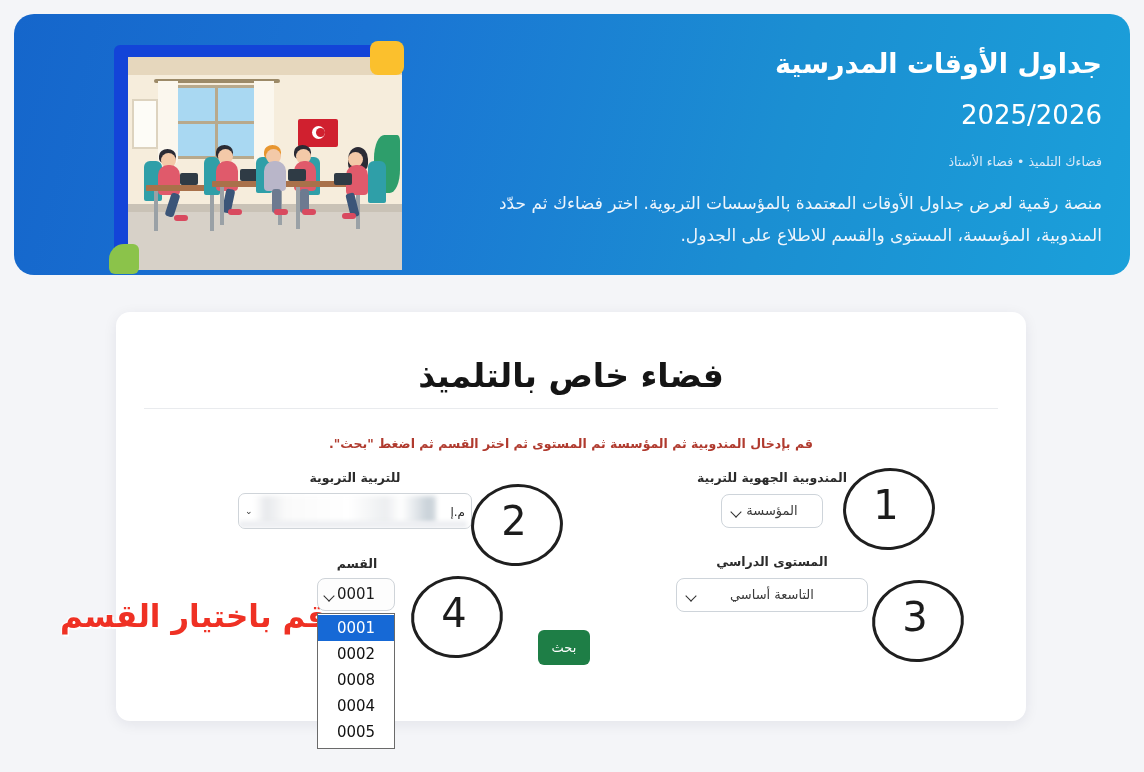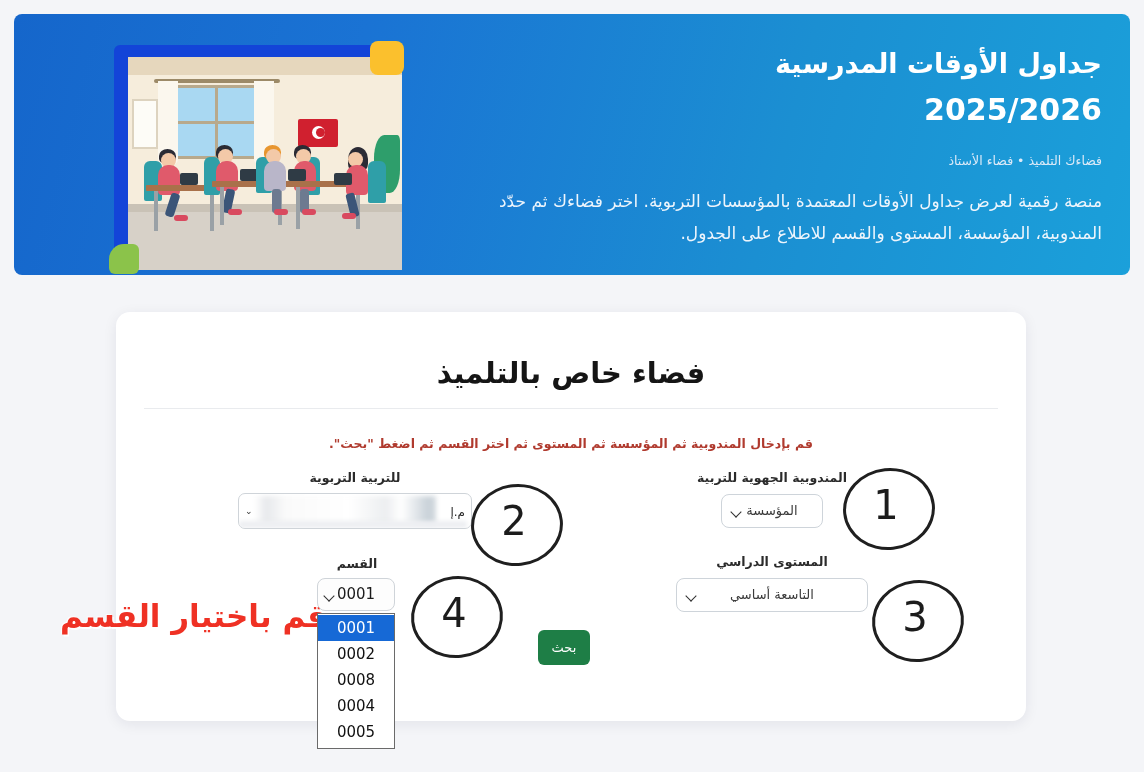--- a/index.html
+++ b/index.html
@@ -17,21 +17,21 @@
     position: relative;
   }
 
   
   .hero {
     position: absolute;
     left: 14px;
     top: 14px;
     width: 1116px;
     height: 261px;
-    border-radius: 8px;
+    border-radius: 20px;
     background: linear-gradient(105deg, #1566cb 0%, #1a73d4 30%, #1b8fd2 68%, #1ba0da 100%);
     overflow: hidden;
   }
 
   .hero-text {
     position: absolute;
     right: 28px;
     top: 30px;
     width: 660px;
     text-align: right;
@@ -39,24 +39,24 @@
   }
 
   .hero-title {
     font-size: 27px;
     font-weight: bold;
     line-height: 1.45;
     letter-spacing: 0px;
   }
 
   .hero-year {
-    font-size: 30px;
-    font-weight: bold;
+    font-size: 26px;
+    font-weight: normal;
     line-height: 1.55;
-    margin-top: 4px;
+    margin-top: 12px;
   }
 
   .hero-sub {
     font-size: 12.5px;
     font-weight: normal;
     color: #dceaf8;
     margin-top: 18px;
     line-height: 1.5;
   }
 
@@ -150,21 +150,21 @@
     background: #ffffff;
     border-radius: 14px;
     box-shadow: 0 3px 14px rgba(20,30,60,.08);
   }
 
   .card-title {
     position: absolute;
     top: 44px;
     left: 0; right: 0;
     text-align: center;
-    font-size: 29px;
+    font-size: 33px;
     font-weight: bold;
     color: #151515;
   }
 
   .divider {
     position: absolute;
     top: 96px;
     left: 28px;
     right: 28px;
     height: 1px;

